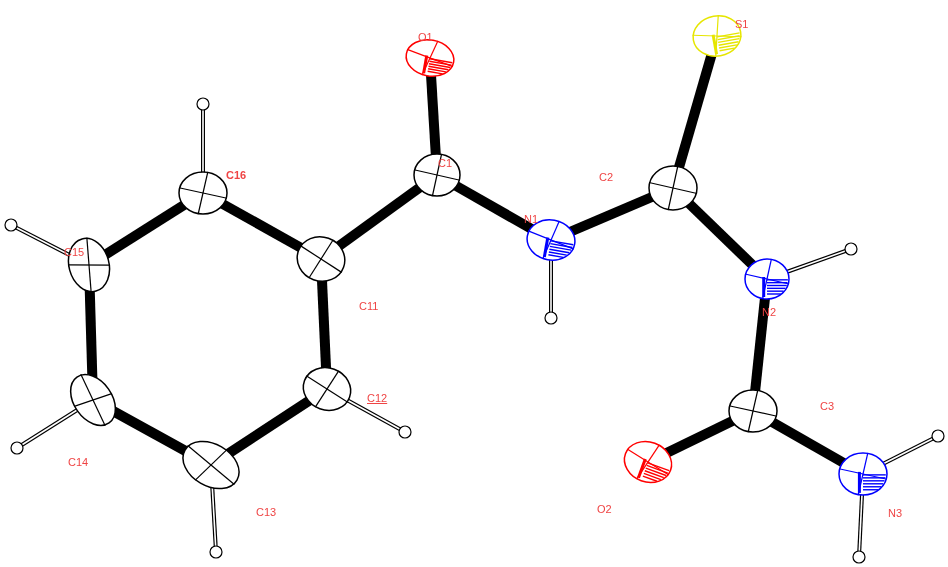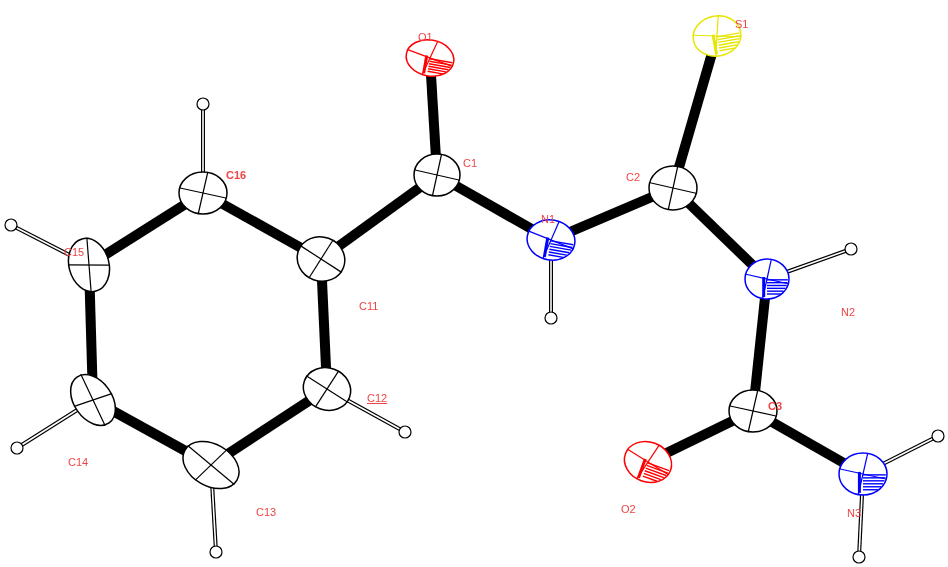--- a/index.html
+++ b/index.html
@@ -186,26 +186,26 @@
         <line x1="-5.4" y1="20" x2="5.4" y2="-20" stroke="#000000" stroke-width="1.2"></line>
       </g>
       <g transform="translate(203,193) rotate(0)">
         <ellipse cx="0" cy="0" rx="24" ry="21" fill="#fff" stroke="#000000" stroke-width="1.5"></ellipse>
         <line x1="-24" y1="-5.25" x2="24" y2="5.25" stroke="#000000" stroke-width="1.2"></line>
         <line x1="-4.800000000000001" y1="21" x2="4.800000000000001" y2="-21" stroke="#000000" stroke-width="1.2"></line>
       </g>
     </svg>
 <div class="lbl" style="left: 418px; top: 15px;">O1</div>
     <div class="lbl" style="left: 735px; top: 2px;">S1</div>
-    <div class="lbl" style="left: 463px; top: 141px;">C1</div>
-    <div class="lbl" style="left: 626px; top: 155px;">C2</div>
-    <div class="lbl" style="left: 541px; top: 197px; text-align: center;">N1</div>
-    <div class="lbl" style="left: 841px; top: 290px;">N2</div>
-    <div class="lbl" style="left: 768px; top: 384px; font-weight: bold;">C3</div>
-    <div class="lbl" style="left: 621px; top: 487px;">O2</div>
-    <div class="lbl" style="left: 847px; top: 491px;">N3</div>
+    <div class="lbl" style="left: 438px; top: 141px;">C1</div>
+    <div class="lbl" style="left: 599px; top: 155px;">C2</div>
+    <div class="lbl" style="left: 524px; top: 197px; text-align: center;">N1</div>
+    <div class="lbl" style="left: 762px; top: 290px;">N2</div>
+    <div class="lbl" style="left: 820px; top: 384px;">C3</div>
+    <div class="lbl" style="left: 597px; top: 487px;">O2</div>
+    <div class="lbl" style="left: 888px; top: 491px;">N3</div>
     <div class="lbl" style="left: 359px; top: 284px;">C11</div>
     <div class="lbl" style="left: 367px; top: 376px; text-decoration: underline;">C12</div>
     <div class="lbl" style="left: 256px; top: 490px;">C13</div>
     <div class="lbl" style="left: 68px; top: 440px;">C14</div>
     <div class="lbl" style="left: 64px; top: 230px;">C15</div>
     <div class="lbl" style="left: 226px; top: 153px; font-weight: bold;">C16</div>
   </div>
 
 </body></html>

